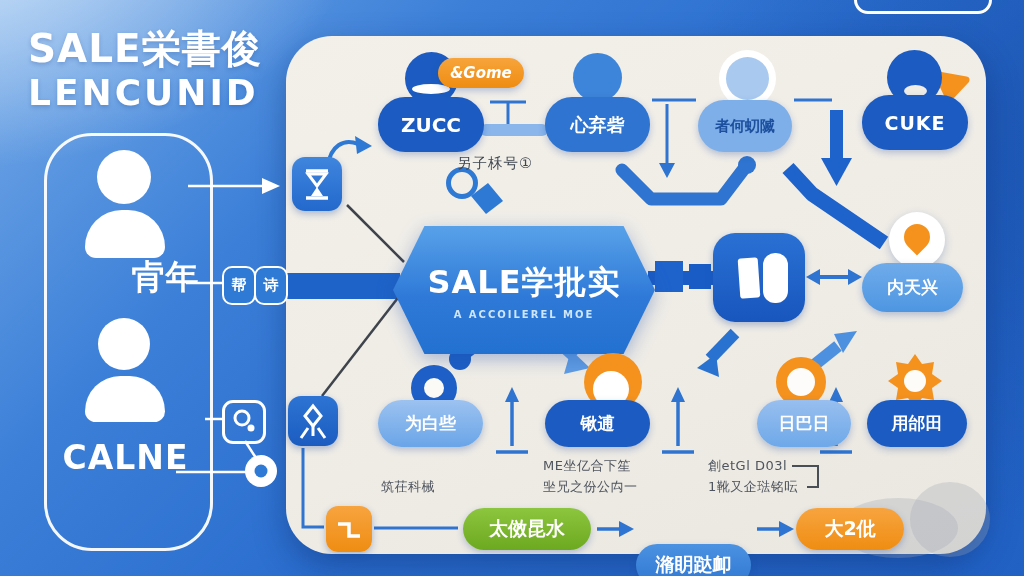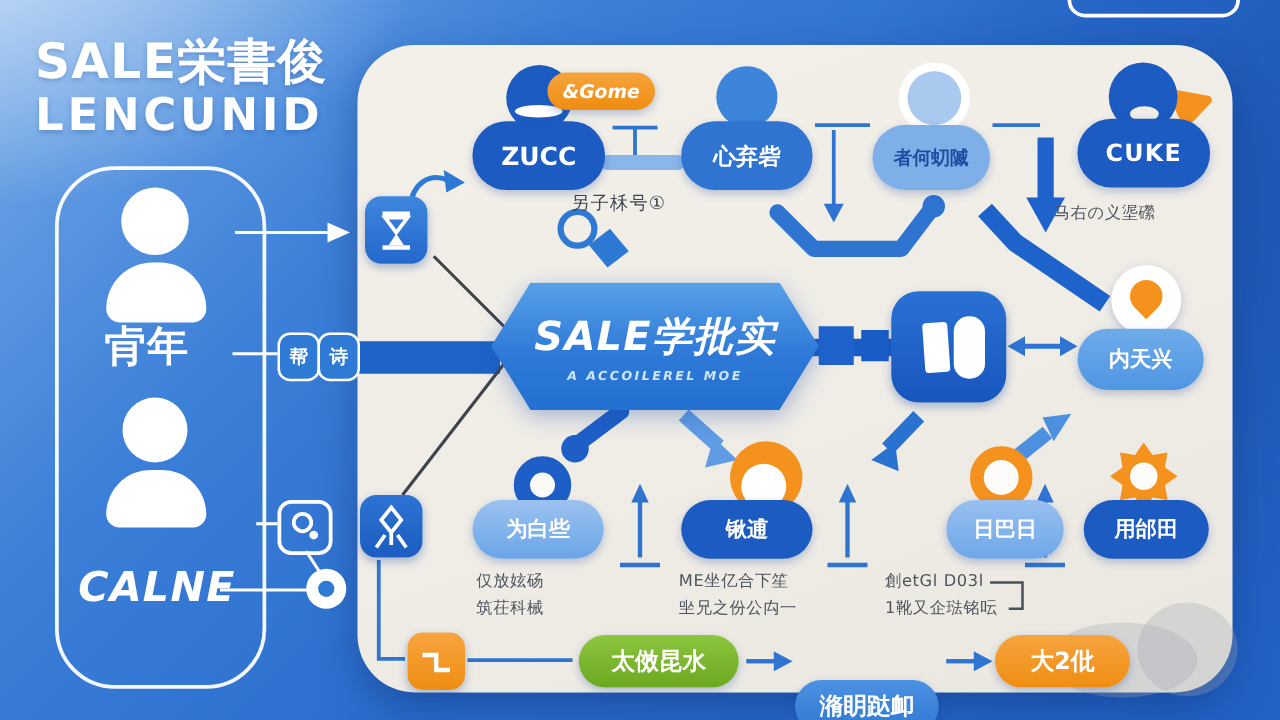--- a/index.html
+++ b/index.html
@@ -24,23 +24,23 @@
   .z1{z-index:1}.z2{z-index:2}.z3{z-index:3}
   .pill{border-radius:27px;display:flex;align-items:center;justify-content:center;
     font-weight:bold;color:#fff;box-shadow:0 3px 7px rgba(25,70,150,.28);text-align:center;}
   .head{border-radius:50%;}
   .iconsq{border-radius:13px;display:flex;align-items:center;justify-content:center;
     box-shadow:0 3px 7px rgba(25,70,150,.32);}
   .badge{border-radius:10px;border:2.5px solid #fff;background:#2f7ad5;color:#fff;
     display:flex;align-items:center;justify-content:center;font-size:15px;font-weight:bold;}
   .cap{font-size:13px;color:#4e545e;line-height:1.55;letter-spacing:.5px;}
   .hexwrap{filter:drop-shadow(0 5px 9px rgba(25,75,165,.35));}
-  .hex{width:262px;height:102px;display:flex;flex-direction:column;align-items:center;justify-content:center;
+  .hex{width:262px;height:128px;display:flex;flex-direction:column;align-items:center;justify-content:center;
     clip-path:polygon(0% 50%,12% 0%,88% 0%,100% 50%,88% 100%,12% 100%);
-    background:linear-gradient(180deg,#58a1e9 0%,#2f7ad8 55%,#2270d0 100%);font-style:italic;}
+    background:linear-gradient(180deg,#58a1e9 0%,#2f7ad8 55%,#2270d0 100%);}
   .hex .big{color:#fff;font-weight:bold;font-size:32px;letter-spacing:1px;}
   .hex .sub{color:#cfe5fa;font-weight:bold;font-size:10px;letter-spacing:2px;margin-top:4px;}
   .cloud{border-radius:50%;background:rgba(158,166,178,.30);}
 </style>
 </head>
 <body>
 
 <div class="stage">
 
   <div class="abs t title1 z3">SALE栄書俊</div>
@@ -48,24 +48,24 @@
 
   <div class="abs z3" style="left:854px;top:-18px;width:132px;height:26px;border:3px solid #fff;border-radius:14px;"></div>
 
   <div class="abs panel z1"></div>
   <div class="abs cloud z1" style="left:838px;top:498px;width:120px;height:60px;"></div>
   <div class="abs cloud z1" style="left:910px;top:482px;width:80px;height:75px;"></div>
 
   <div class="abs card z2"></div>
   <div class="abs sp-head z3" style="left:97px;top:150px;width:54px;height:54px;"></div>
   <div class="abs sp-body z3" style="left:85px;top:210px;width:80px;height:48px;"></div>
-  <div class="abs sp-label z3" style="left:36px;top:255px;">肻年</div>
+  <div class="abs sp-label z3" style="left:48px;top:255px;padding-left:36px;">肻年</div>
   <div class="abs sp-head z3" style="left:98px;top:318px;width:52px;height:52px;"></div>
   <div class="abs sp-body z3" style="left:85px;top:376px;width:80px;height:46px;"></div>
-  <div class="abs sp-label z3" style="left:44px;top:450px;font-style:italic;">CALNE</div>
+  <div class="abs sp-label z3" style="left:44px;top:438px;">CALNE</div>
 
   <div class="abs badge z3" style="left:222px;top:266px;width:30px;height:35px;">
     <span>帮</span>
     </div>
   <div class="abs badge z3" style="left:254px;top:266px;width:30px;height:35px;">
     <span>诗</span>
     </div>
 
   <div class="abs z3" style="left:222px;top:400px;width:38px;height:38px;border:3px solid #fff;border-radius:11px;">
     <svg width="38" height="38">
@@ -198,21 +198,20 @@
   <div class="abs head z3" style="left:726px;top:57px;width:43px;height:43px;background:#a9c9ef;"></div>
   <div class="abs pill z3" style="left:698px;top:100px;width:94px;height:52px;background:#7eafe9;font-size:15px;color:#1c4f9e;">
     <span>者何虭隇</span>
     </div>
 
   <div class="abs head z3" style="left:887px;top:50px;width:55px;height:55px;background:#1c5cc2;"></div>
   <div class="abs z3" style="left:904px;top:85px;width:23px;height:12px;background:#f0ede7;border-radius:50%;"></div>
   <div class="abs pill z3" style="left:862px;top:95px;width:106px;height:55px;background:#1c5cc2;font-size:19px;letter-spacing:1px;text-align:right;">
     <span>CUKE</span>
     </div>
-  <div class="abs cap z3" style="left:843px;top:161px;width:140px;">马右の义埿礯</div>
 
   <div class="abs cap z3" style="left:457px;top:152px;width:130px;font-size:14.5px;color:#3e4650;letter-spacing:1px;">另子柇号①</div>
 
   <div class="abs hexwrap z3" style="left:393px;top:226px;">
     <div class="hex">
       <div class="big">SALE学批实</div>
       <div class="sub">A ACCOILEREL MOE</div>
     </div>
   </div>
 
@@ -225,21 +224,20 @@
     <div class="abs" style="left:15px;top:12px;width:26px;height:26px;background:#f5921d;border-radius:50% 50% 50% 0;transform:rotate(-45deg);"></div>
   </div>
   <div class="abs pill z3" style="left:862px;top:263px;width:101px;height:49px;background:linear-gradient(180deg,#6fabea,#4e96e2);font-size:17px;">
     <span>内天兴</span>
     </div>
 
   <div class="abs z3" style="left:411px;top:365px;width:20px;height:20px;border:13px solid #1d5fc6;border-radius:50%;background:#fbfaf7;"></div>
   <div class="abs pill z3" style="left:378px;top:400px;width:105px;height:47px;background:linear-gradient(180deg,#9cc2f0,#6aa5e8);font-size:17px;">
     <span>为白些</span>
     </div>
-  <div class="abs cap z3" style="left:381px;top:456px;width:120px;">仅放妶砀</div>
   <div class="abs cap z3" style="left:381px;top:477px;width:120px;">筑茌科械</div>
 
   <div class="abs head z3" style="left:584px;top:353px;width:58px;height:58px;background:#f5921d;"></div>
   <div class="abs head z3" style="left:593px;top:371px;width:36px;height:36px;background:#fff;"></div>
   <div class="abs pill z3" style="left:545px;top:400px;width:105px;height:47px;background:#1c5cc2;font-size:17px;">
     <span>锹逋</span>
     </div>
   <div class="abs cap z3" style="left:543px;top:456px;width:160px;">ME坐亿合下笙</div>
   <div class="abs cap z3" style="left:543px;top:477px;width:160px;">㘴兄之份公禸一</div>
 

